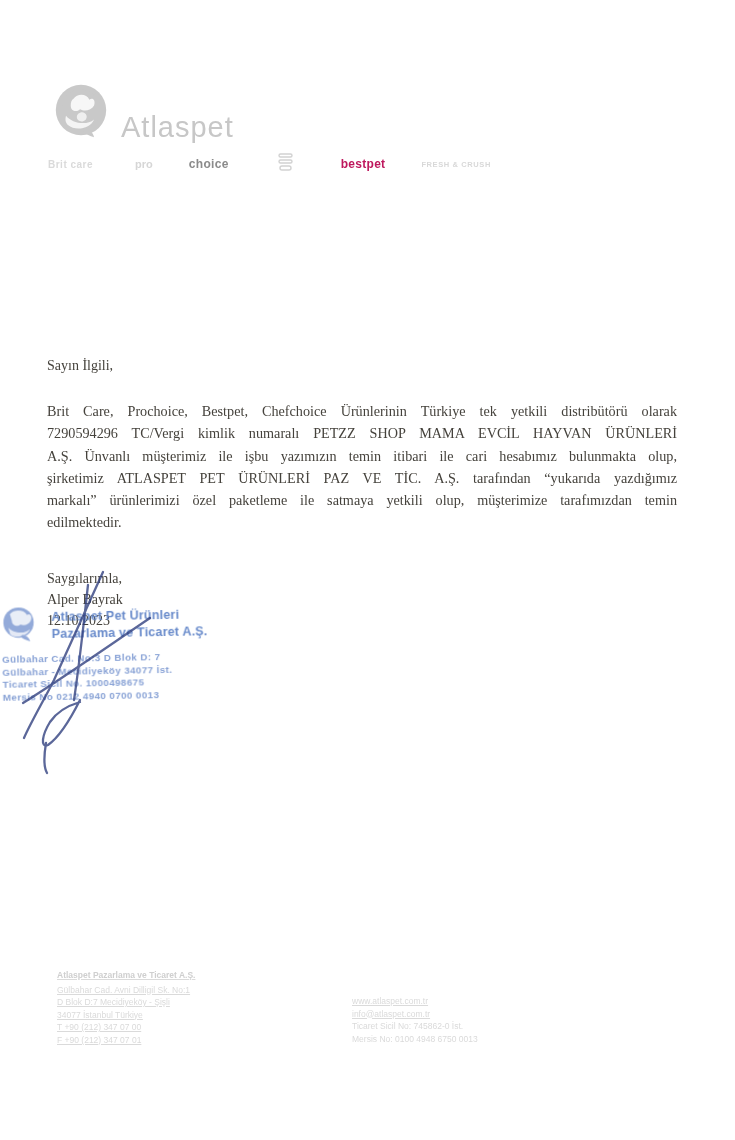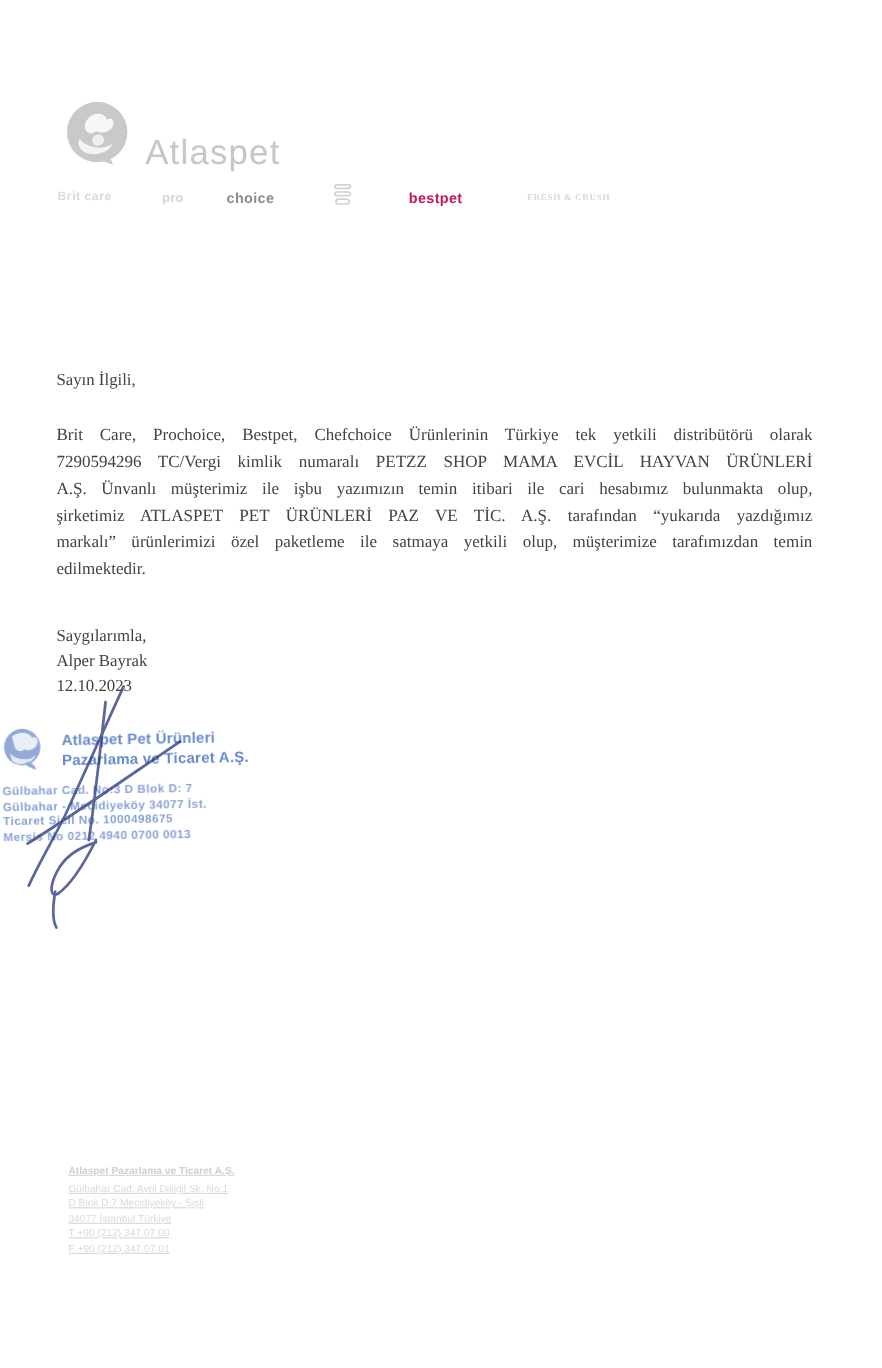--- a/index.html
+++ b/index.html
@@ -26,23 +26,23 @@
     position:absolute;left:48px;top:151px;
     display:flex;align-items:center;
     font-family:"Liberation Sans", sans-serif;
     filter:blur(.4px);white-space:nowrap;gap:36px;
   }
   .brand-brit{font-size:10px;font-weight:600;color:#dadada;letter-spacing:.5px;}
   .brand-pro{font-size:11px;font-weight:600;color:#d6d6d6;margin-left:6px;}
   .brand-choice{font-size:12px;font-weight:700;color:#8b8b8b;letter-spacing:.3px;}
   .brand-icon{margin:0 10px 0 12px;display:inline-block;}
   .brand-bestpet{font-size:12px;font-weight:700;color:#be185d;letter-spacing:.3px;}
-  .brand-fresh{font-size:7.5px;font-weight:600;color:#d8d8d8;margin-left:18px;letter-spacing:.6px;font-family:Liberation Serif, serif;}
+  .brand-fresh{font-size:7.5px;font-weight:600;color:#d8d8d8;margin-left:0;letter-spacing:.6px;}
   
-  .ink{color:#45423c;filter:blur(.3px);}
+  .ink{color:#45423c;filter:blur(.3px);margin-top:48px;}
   .salutation{
     position:absolute;left:47px;top:310px;
     font-size:14px;
   }
   .body-paragraph{
     position:absolute;left:47px;top:352px;width:630px;
     font-size:14.2px;
   }
   .body-line{
     height:22.3px;line-height:22.3px;
@@ -178,14 +178,20 @@
 
   <div class="footer-left">
     <div class="footer-company">Atlaspet Pazarlama ve Ticaret A.Ş.</div>
     <div>Gülbahar Cad. Avni Dilligil Sk. No:1</div>
     <div>D Blok D:7 Mecidiyeköy - Şişli</div>
     <div>34077 İstanbul Türkiye</div>
     <div>T  +90 (212) 347 07 00</div>
     <div>F  +90 (212) 347 07 01</div>
   </div>
 
+  <div class="footer-right">
+    <div class="footer-link">www.atlaspet.com.tr</div>
+    <div class="footer-link">info@atlaspet.com.tr</div>
+    <div>Ticaret Sicil No: 745862-0 İst.</div>
+    <div>Mersis No: 0100 4948 6750 0013</div>
+  </div>
 
 </div>
 
 </body></html>

